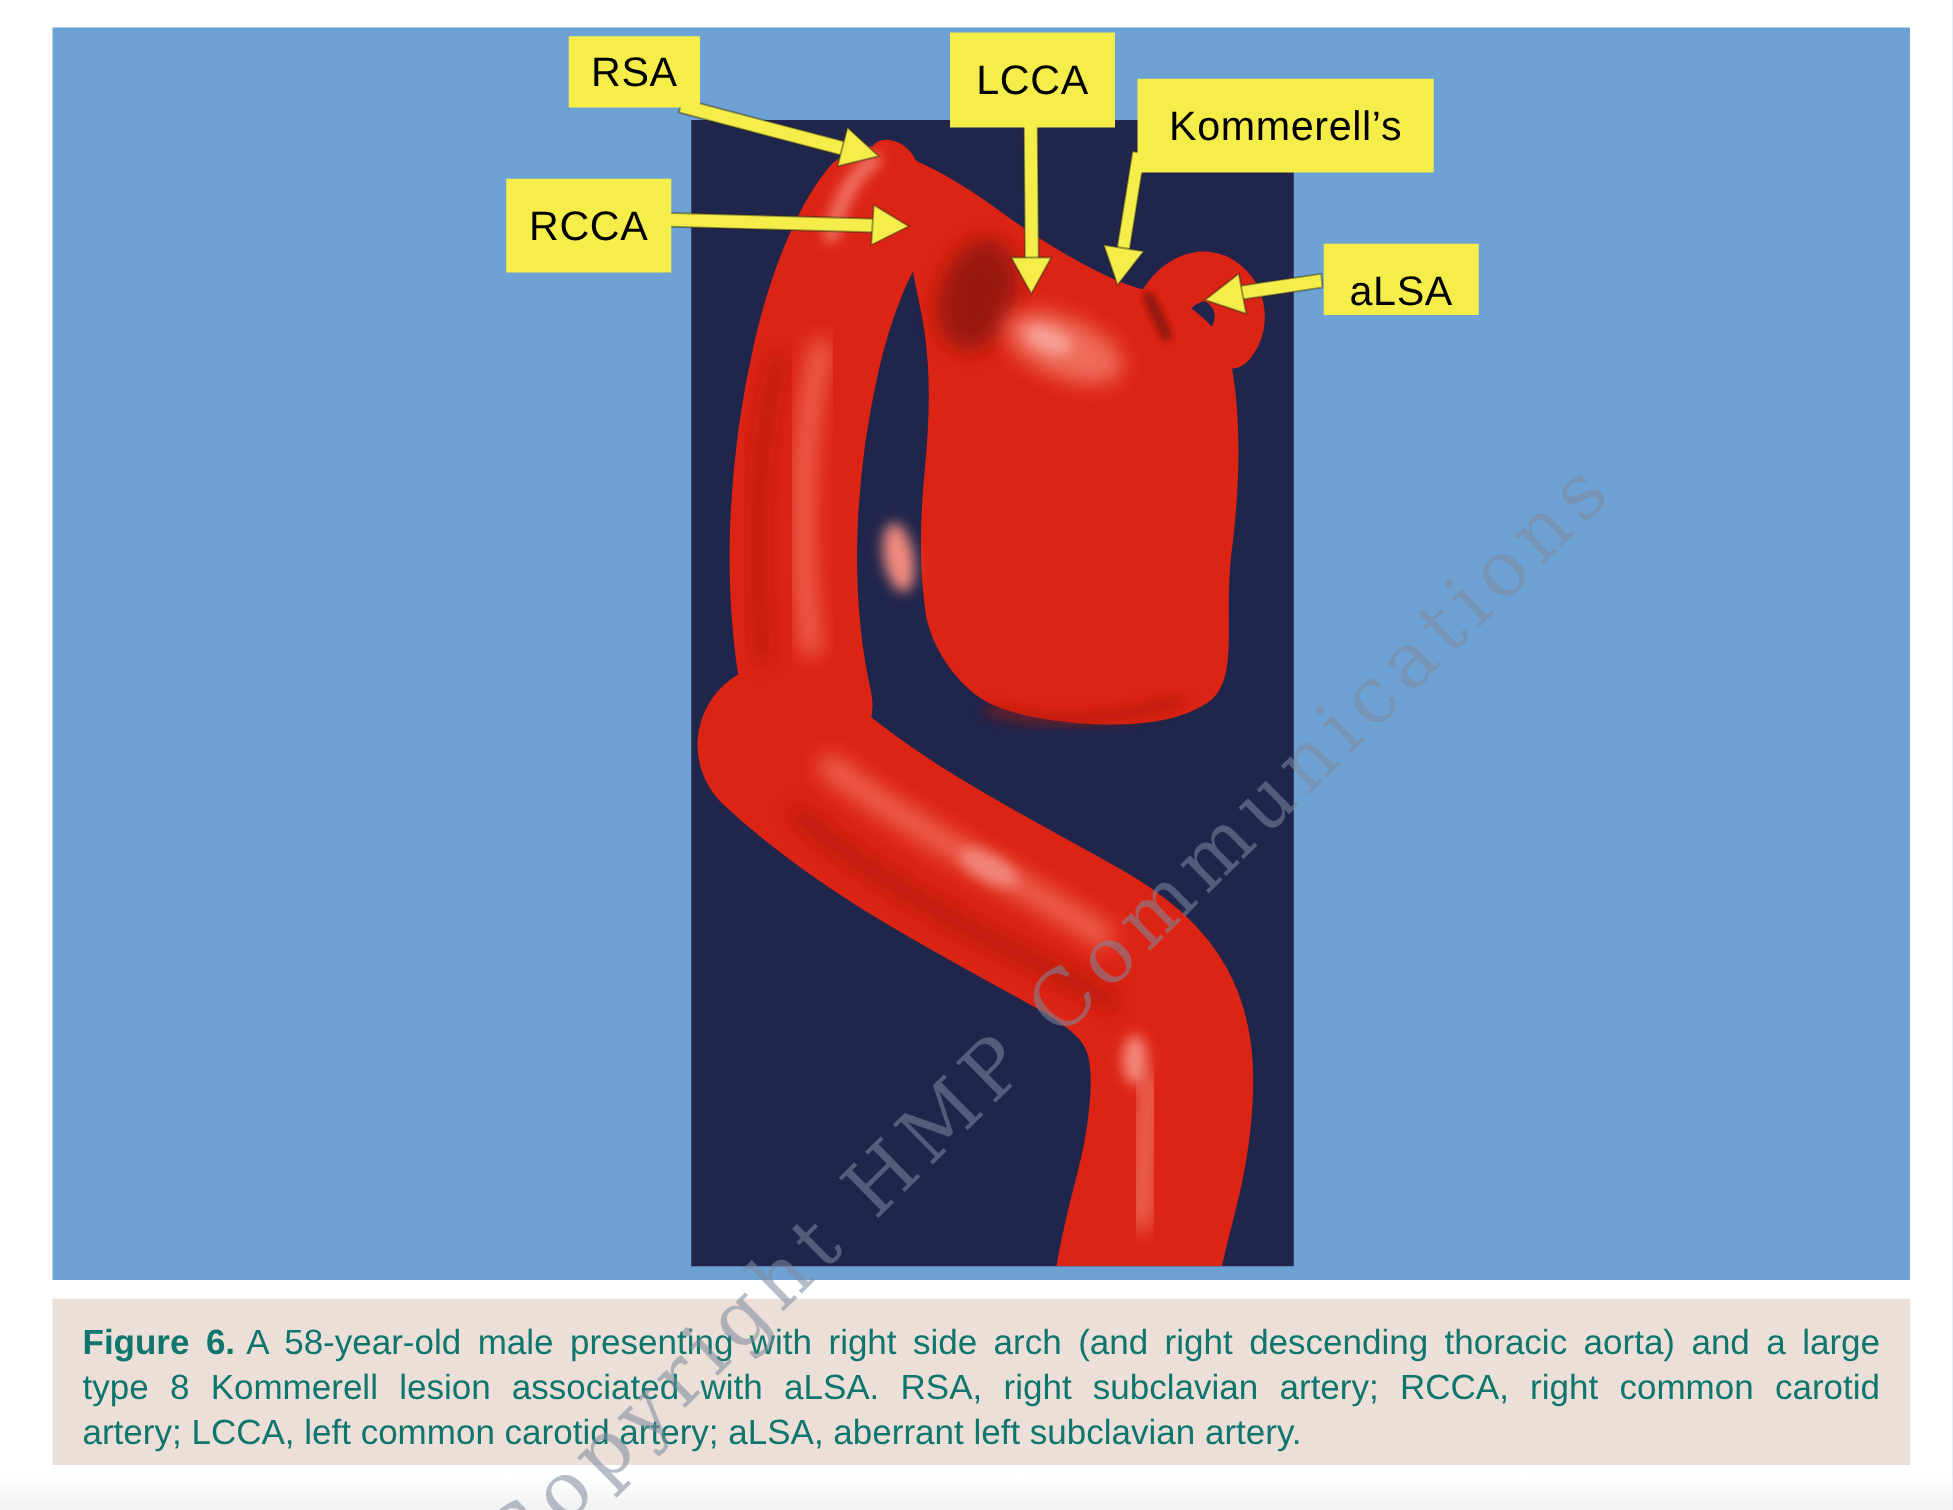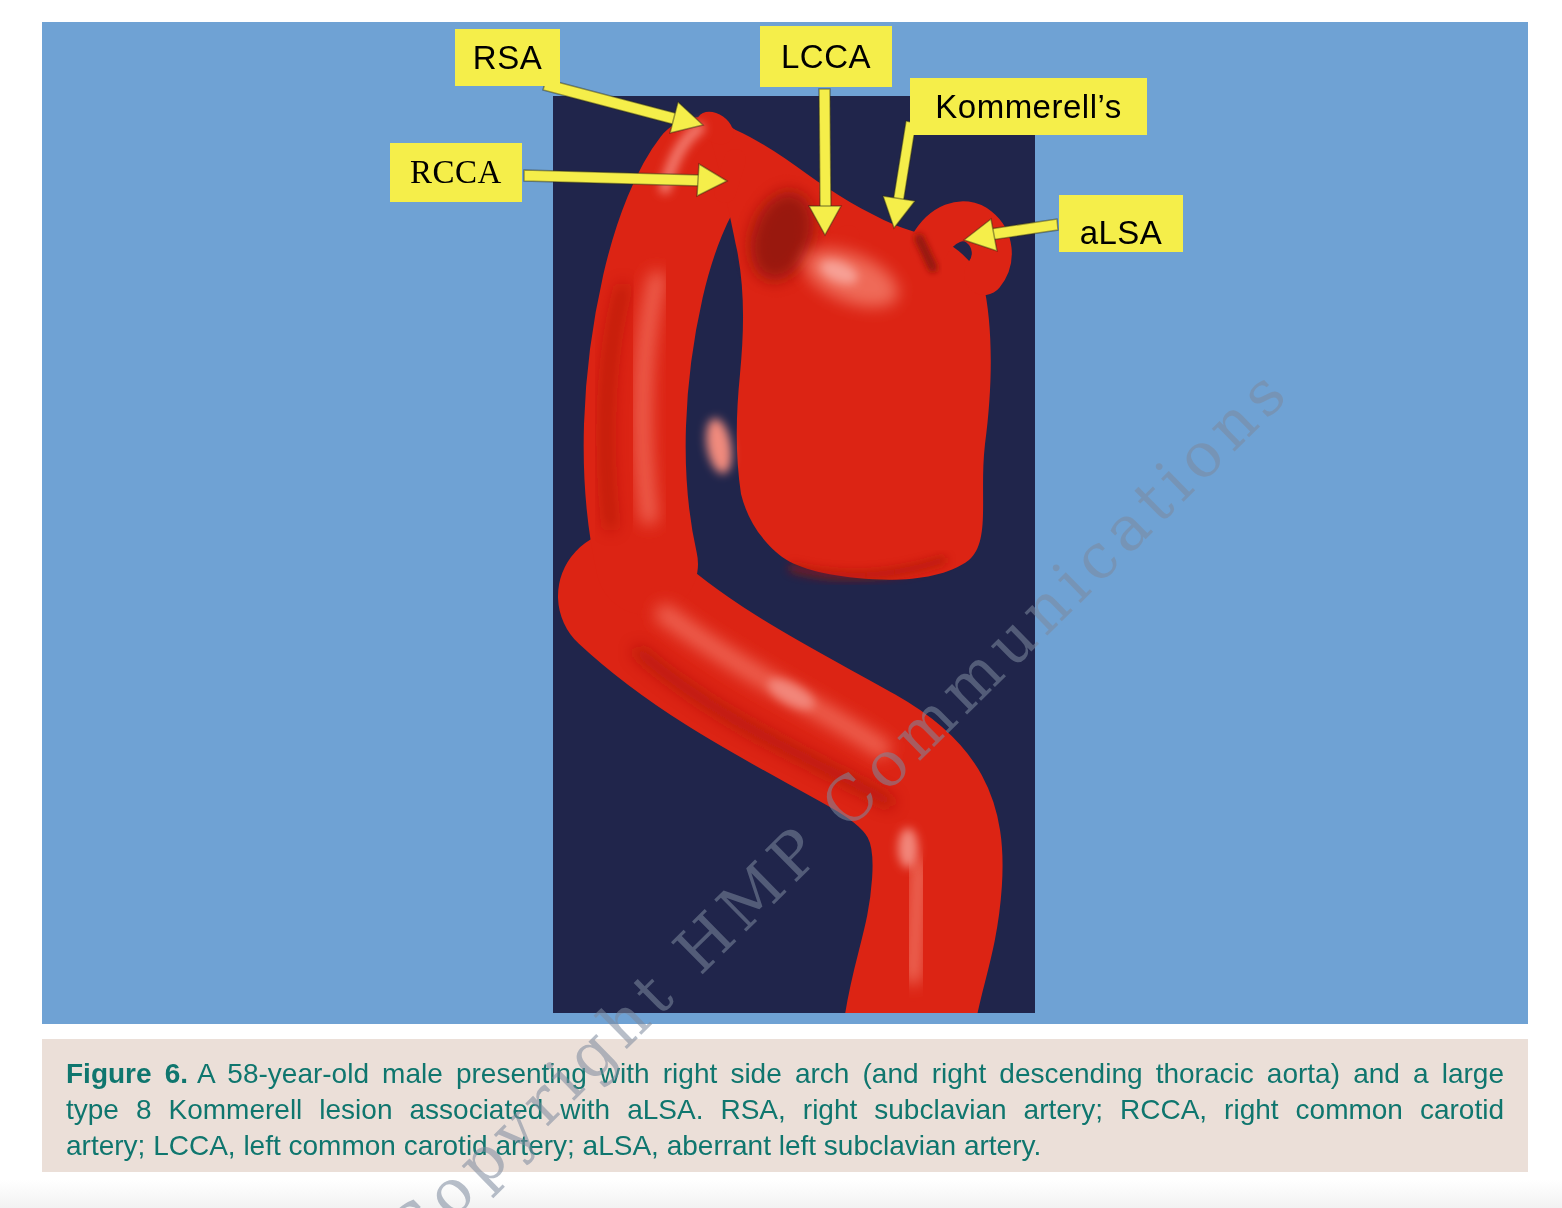--- a/index.html
+++ b/index.html
@@ -9,23 +9,23 @@
   html,body{margin:0;padding:0;background:#fff;}
   .page{position:relative;width:1562px;height:1208px;overflow:hidden;
         font-family:"Liberation Sans",sans-serif;background:#ffffff;}
   .panel{position:absolute;left:42px;top:22px;width:1486px;height:1002px;background:var(--blue);}
   .viewport{position:absolute;left:511px;top:74px;width:482px;height:917px;background:var(--navy);overflow:hidden;}
   .viewport svg{display:block;}
   .arrows{position:absolute;left:0;top:0;width:1486px;height:1002px;pointer-events:none;}
   .flabel{position:absolute;background:var(--yellow);color:#000;display:flex;
           align-items:center;justify-content:center;font-size:33px;letter-spacing:0.5px;}
   .lbl-rsa{left:413px;top:7px;width:105px;height:57px;}
-  .lbl-lcca{left:718px;top:4px;width:132px;height:61px;}
-  .lbl-kom{left:868px;top:56px;width:237px;height:57px;}
-  .lbl-rcca{left:348px;top:121px;width:132px;height:59px;font-family:Liberation Serif, serif;}
+  .lbl-lcca{left:718px;top:4px;width:132px;height:76px;}
+  .lbl-kom{left:868px;top:41px;width:237px;height:75px;}
+  .lbl-rcca{left:363px;top:121px;width:132px;height:75px;}
   .lbl-alsa{left:1017px;top:173px;width:124px;height:57px;align-items:flex-end;}
   .caption{position:absolute;left:42px;top:1039px;width:1486px;height:133px;
            background:var(--beige);box-sizing:border-box;padding:17px 24px 8px 24px;
            color:#0f766e;font-size:28px;line-height:36px;}
   .cap-line{text-align:justify;text-align-last:justify;}
   .cap-line.last{text-align:left;text-align-last:left;}
   .cap-label{font-weight:bold;margin-right:9px;}
   .footer-strip{position:absolute;left:0;top:1180px;width:1562px;height:28px;
                 background:linear-gradient(#ffffff,#f2f2f2);}
   .watermark{position:absolute;left:372px;top:1218px;transform:rotate(-44.5deg);

